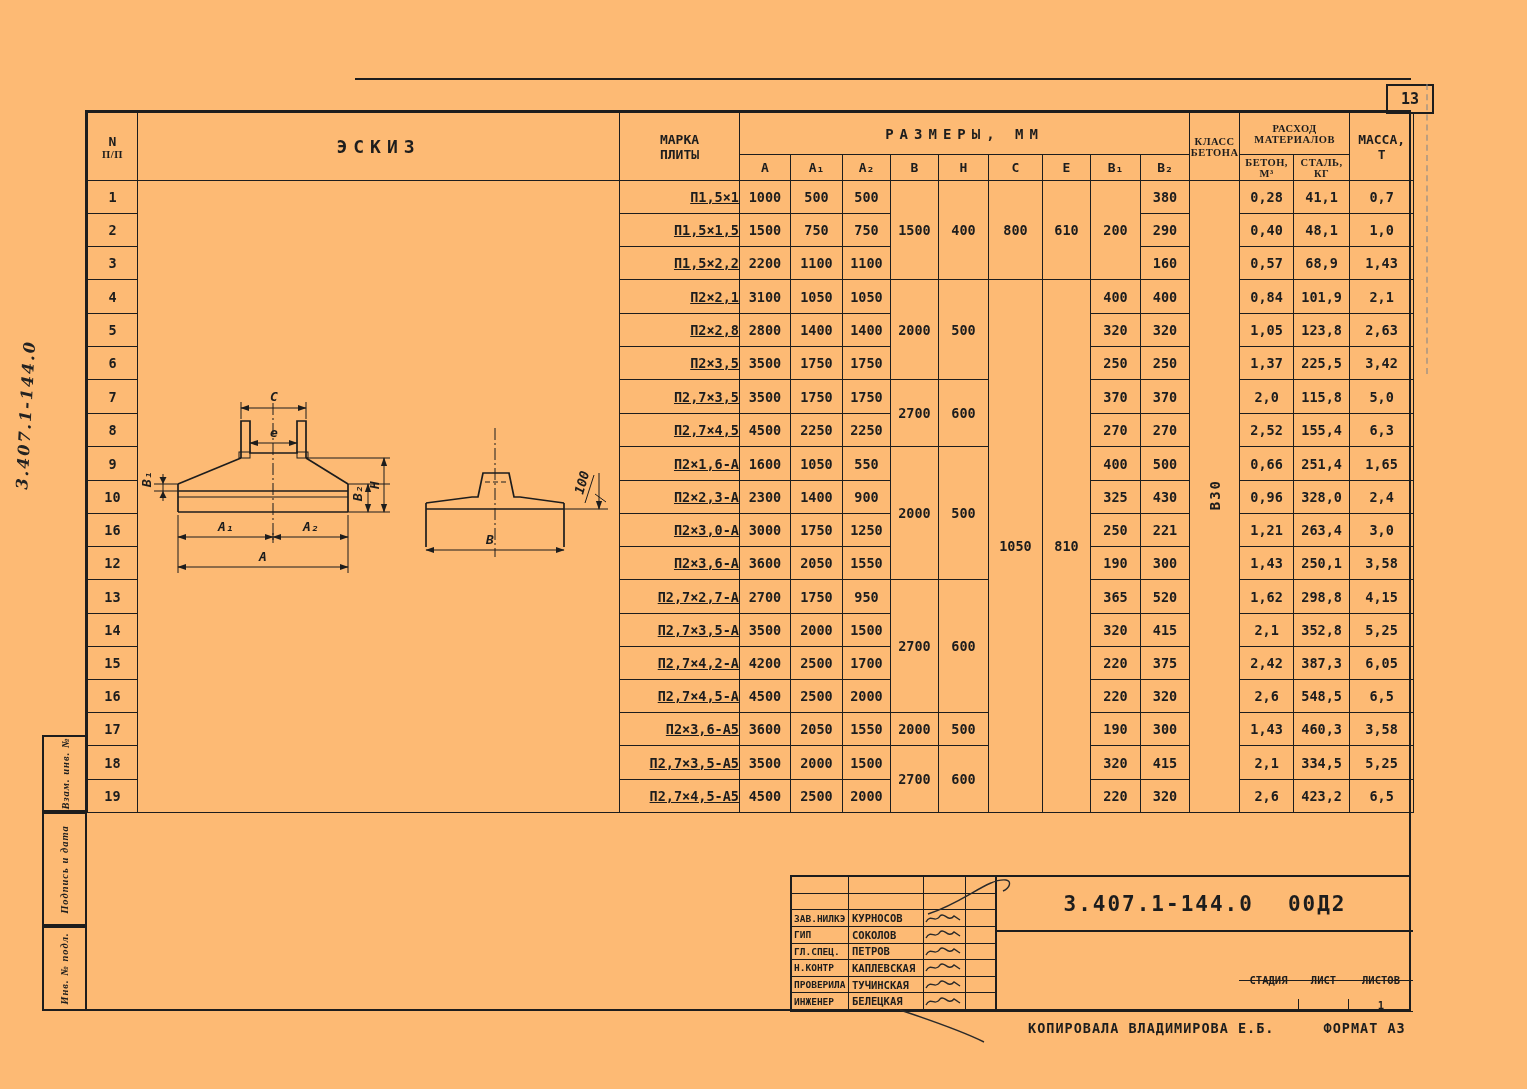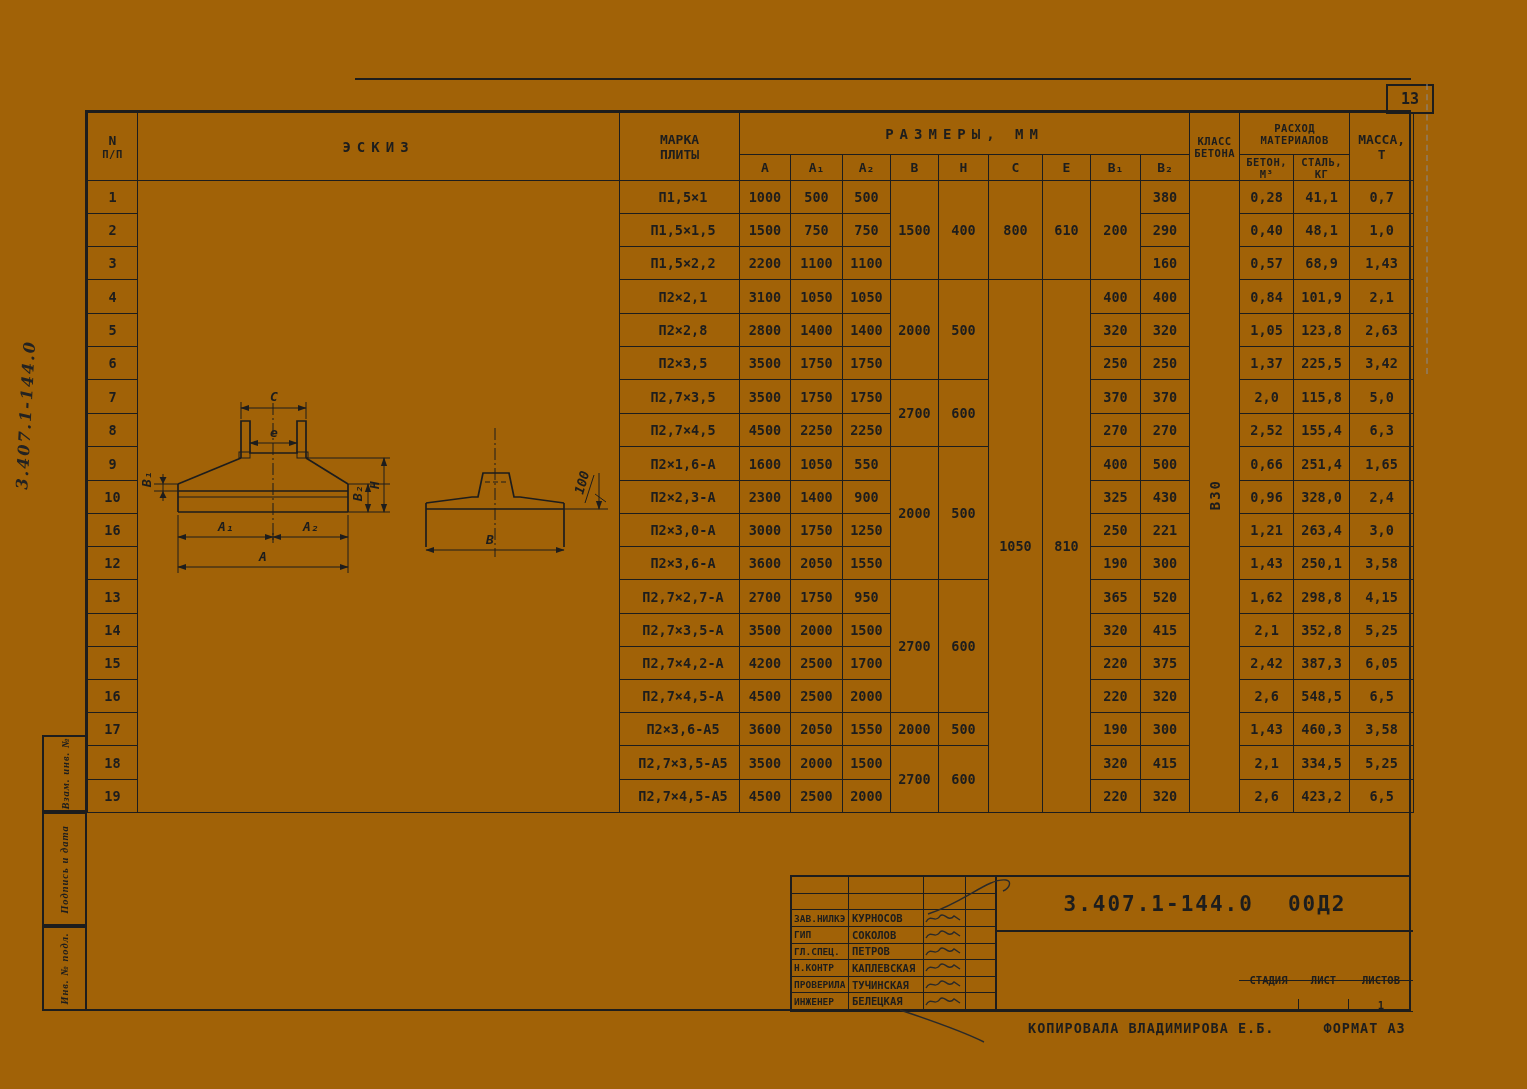--- a/index.html
+++ b/index.html
@@ -1,35 +1,35 @@
 <!DOCTYPE html>
 <html><head>
 <meta charset="utf-8">
 <style>
   html,body{margin:0;padding:0;background:#e8e8e6;}
-  .sheet{position:relative;width:1527px;height:1089px;background:#a16207;overflow:hidden;
+  .sheet{position:relative;width:1527px;height:1089px;background:#fdba74;overflow:hidden;
          font-family:"DejaVu Sans Mono", monospace;color:#1d1d1d;}
   .abs{position:absolute;}
   
   .topline{left:355px;top:78px;width:1056px;border-top:2.5px solid #1d1d1d;}
   .pagebox{left:1386px;top:84px;width:44px;height:26px;border:2px solid #1d1d1d;
            display:flex;align-items:center;justify-content:center;font:700 15px "DejaVu Sans Mono",monospace;}
   .rightedge{left:1426px;top:84px;height:290px;border-left:2px dashed #888;opacity:.55;}
   .frame{left:85px;top:110px;width:1326px;height:901px;border:2.5px solid #1d1d1d;box-sizing:border-box;}
   
   table.tbl{border-collapse:collapse;table-layout:fixed;position:absolute;left:0;top:0;
             width:1326px;height:701px;}
   .tbl th,.tbl td{border:1.4px solid #1d1d1d;padding:0;text-align:center;vertical-align:middle;
             overflow:hidden;font:700 13.5px "DejaVu Sans Mono",monospace;}
   .tbl thead th{font:700 13px "DejaVu Sans Mono",monospace;text-transform:uppercase;}
   .tbl tr.h1{height:42px}.tbl tr.h2{height:26px}.tbl tbody tr{height:33px}
   .tbl th.sizes{letter-spacing:6px;font-size:14px;}
-  .tbl th.sketch-h{letter-spacing:6px;font-size:14px;}
-  .tbl th .sub{font-size:10.5px;letter-spacing:.5px;}
-  .tbl td.mark{text-align:center;padding-left:7px;}
+  .tbl th.sketch-h{letter-spacing:6px;font-size:18px;}
+  .tbl th .sub{font-size:10.5px;letter-spacing:.5px;font-family:Liberation Serif, serif;}
+  .tbl td.mark{text-align:right;padding-left:7px;text-decoration:underline;}
   .tbl td.sk{padding:0;vertical-align:top;}
   .vtx{writing-mode:vertical-rl;transform:rotate(180deg);letter-spacing:2px;font:700 14px "DejaVu Sans Mono",monospace;}
   .skwrap{position:relative;width:100%;height:100%;}
   
   svg.sketch{display:block;width:479px;height:631px;}
   .ln{stroke:#1d1d1d;stroke-width:1.7;fill:none;}
   .thin{stroke:#1d1d1d;stroke-width:1;fill:none;}
   .dash{stroke:#1d1d1d;stroke-width:1.2;fill:none;stroke-dasharray:5 3;}
   .cline{stroke:#1d1d1d;stroke-width:1;fill:none;stroke-dasharray:12 3 2 3;}
   .dlab{font:italic 700 13px "DejaVu Sans Mono",monospace;fill:#1d1d1d;}

